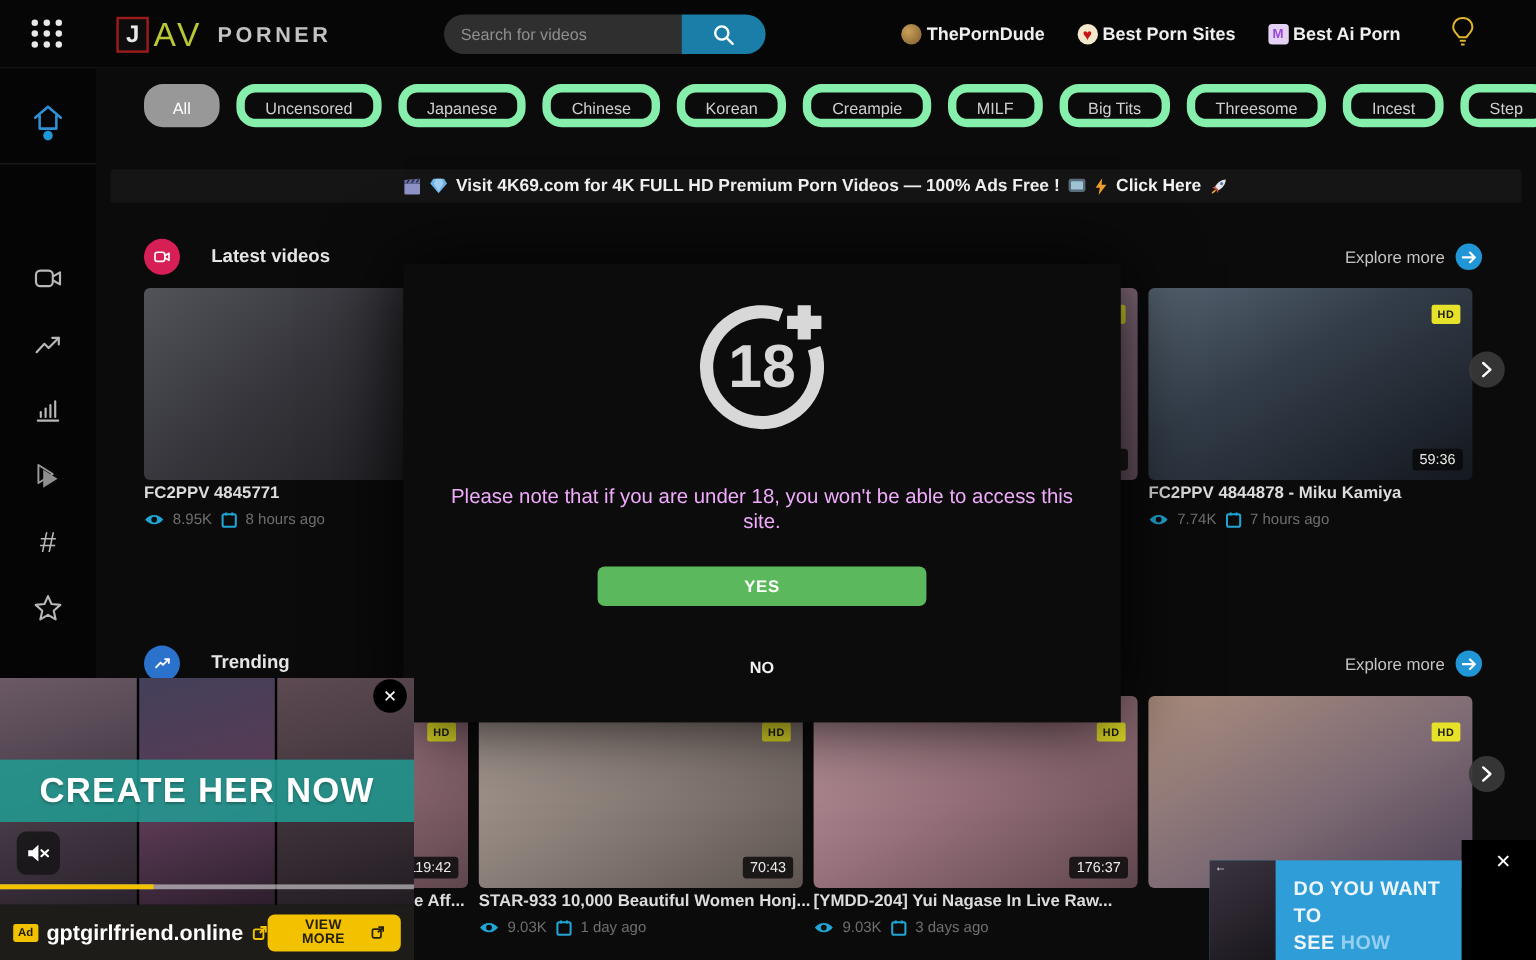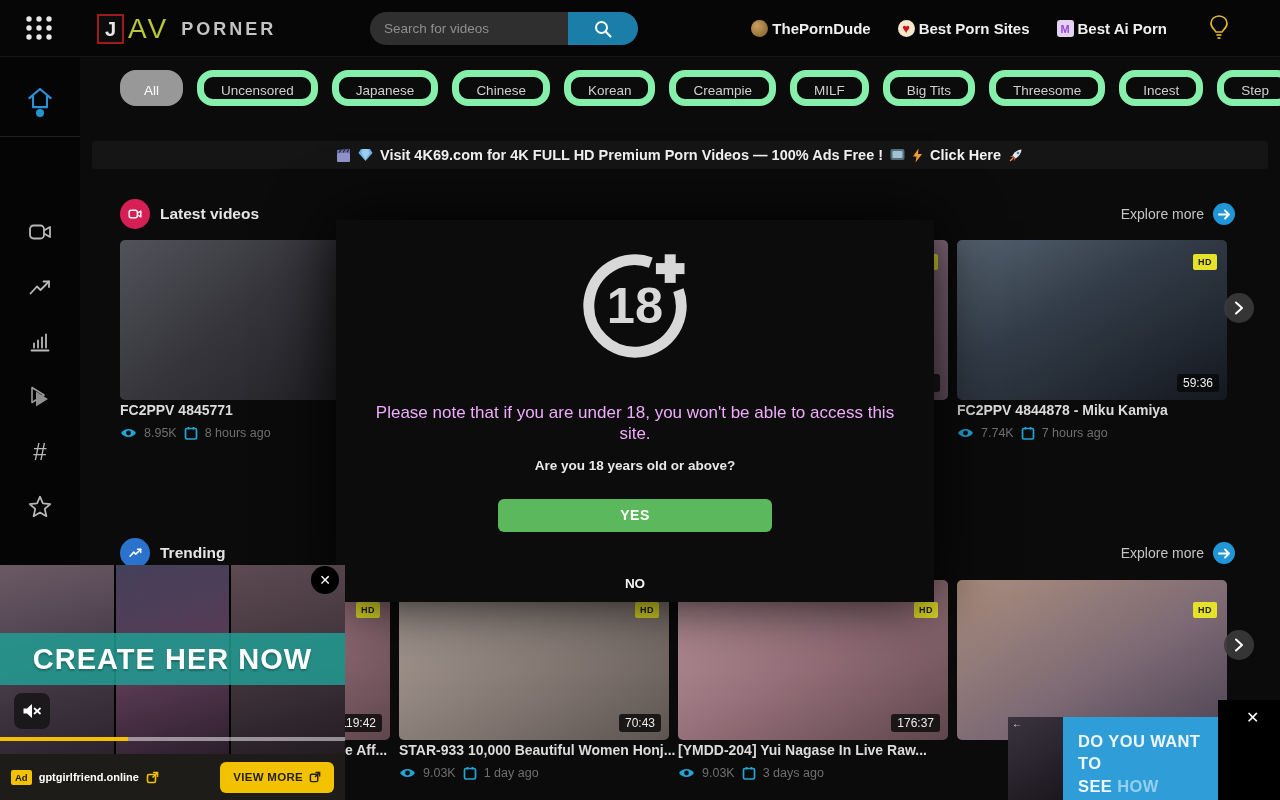--- a/index.html
+++ b/index.html
@@ -33,21 +33,21 @@
   .side-divider { position:absolute; left:0; top:79px; width:80px; height:1px; background:#1e1e1e; }
   .home-dot { position:absolute; left:36px; top:52px; width:8px; height:8px; border-radius:50%; background:#2196d6; }
   
   .chips { position:absolute; left:120px; top:70px; display:flex; gap:14px; z-index:5; }
   .chip { height:36px; line-height:28px; padding:0 17px; border:7px solid #86efac; border-radius:16px; color:#cfcfcf; font-size:13.5px; cursor:pointer; white-space:nowrap; background:transparent; }
   .chip.active { background:#989898; border-color:#989898; color:#fff; }
   
   .banner { position:absolute; left:92px; top:141px; width:1176px; height:28px; background:#151515; border-radius:3px; display:flex; align-items:center; justify-content:center; gap:7px; color:#f2f2f2; font-size:14.5px; font-weight:700; z-index:5; cursor:pointer; }
   .banner svg { flex:0 0 auto; }
   
-  .sec-head { position:absolute; left:120px; height:32px; display:flex; align-items:center; gap:10px; z-index:5;justify-content:flex-end; }
+  .sec-head { position:absolute; left:120px; height:32px; display:flex; align-items:center; gap:26px; z-index:5;justify-content:flex-end; }
   .sec-ico { width:30px; height:30px; border-radius:50%; display:flex; align-items:center; justify-content:center; }
   .sec-ico.pink { background:#d61f55; }
   .sec-ico.blue { background:#2b72cc; }
   .sec-title { color:#e5e5e5; font-size:15.5px; font-weight:700; }
   .explore { position:absolute; right:45px; height:32px; display:flex; align-items:center; gap:9px; cursor:pointer; z-index:5; }
   .explore-label { color:#c4c4c4; font-size:14px;padding-left:48px; }
   .explore-circle { width:22px; height:22px; border-radius:50%; background:#2196d6; display:flex; align-items:center; justify-content:center; }
   
   .card { position:absolute; width:300px; z-index:4; cursor:pointer; }
   .thumb { position:relative; width:270px; height:160px; border-radius:5px; overflow:hidden; background:#101010; }
@@ -85,21 +85,21 @@
   .panel-3 { background:linear-gradient(165deg,#5d4a52 0%,#3c3038 60%,#221c22 100%); }
   .teal-band { position:absolute; left:0; top:68px; width:345px; height:52px; background:rgba(32,158,148,.84); display:flex; align-items:center; justify-content:center; }
   .teal-band span { color:#fff; font-size:29px; font-weight:800; letter-spacing:1px; text-shadow:0 2px 2px rgba(0,0,0,.25); white-space:nowrap; }
   .ad-close { position:absolute; left:311px; top:1px; width:28px; height:28px; border-radius:50%; background:#000; color:#fff; font-size:14px; font-weight:700; display:flex; align-items:center; justify-content:center; cursor:pointer; }
   .mute-btn { position:absolute; left:14px; top:128px; width:36px; height:36px; border-radius:8px; background:rgba(18,18,18,.78); display:flex; align-items:center; justify-content:center; cursor:pointer; }
   .progress { position:absolute; left:0; top:172px; width:345px; height:4px; background:rgba(255,255,255,.5); }
   .progress-fill { height:4px; background:#f2c200; }
   .ad-bar { position:absolute; left:0; top:189px; width:345px; height:46px; background:#1e1c19; display:flex; align-items:center; justify-content:space-between; padding:0 11px; }
   .ad-bar-left { display:flex; align-items:center; gap:7px; }
   .ad-tag { background:#f2c200; color:#1c1a12; font-size:9.5px; font-weight:700; padding:2px 4px; border-radius:2px; }
-  .ad-domain { color:#fff; font-size:11px; font-weight:700; }
+  .ad-domain { color:#fff; font-size:18px; font-weight:700; }
   .view-more { display:flex; align-items:center; gap:6px; background:#f2c200; border:none; border-radius:6px; height:31px; padding:0 13px; color:#262011; font-size:11.5px; font-weight:700; letter-spacing:.3px; cursor:pointer; font-family:inherit; }
   
   .ad-right-black { position:absolute; left:1218px; top:700px; width:62px; height:100px; background:#000; z-index:60; }
   .ad-right-close { position:absolute; left:28px; top:8px; color:#fff; font-size:16px; font-weight:700; cursor:pointer; }
   .ad-right { position:absolute; left:1008px; top:717px; width:210px; height:83px; background:#2f9ed8; display:flex; z-index:61; cursor:pointer; }
   .ad-right-img { position:relative; width:55px; height:83px; background:linear-gradient(150deg,#3a3440,#1b171d); flex:0 0 auto; }
   .ad-right-img span { position:absolute; left:4px; top:1px; color:#eee; font-size:10px; }
   .ad-right-txt { padding:13px 0 0 15px; font-size:16.5px; font-weight:800; letter-spacing:.4px; color:#eef6fb; line-height:1.35; }
   .hl { color:#93cfef; }
 </style>
@@ -427,21 +427,20 @@
       <svg width="132" height="132" viewBox="0 0 120 120">
         <path d="M99.47 45.64 A 42 42 0 1 1 74.36 20.53" fill="none" stroke="#d8d8d8" stroke-width="10" stroke-linecap="butt"></path>
         <text x="60" y="75" font-size="46" font-weight="700" fill="#d8d8d8" text-anchor="middle" font-family="Liberation Sans, sans-serif">18</text>
         <g stroke="#d8d8d8" stroke-width="10" stroke-linecap="butt">
           <line x1="79" y1="26" x2="105" y2="26"></line>
           <line x1="92" y1="13" x2="92" y2="39"></line>
         </g>
       </svg>
     </div>
     <p class="modal-text">Please note that if you are under 18, you won't be able to access this site.</p>
-    <p class="modal-q">Are you 18 years old or above?</p>
     <button class="btn-yes">YES</button>
     <br>
     <span class="btn-no">NO</span>
   </div>
 
   <div class="ad-left">
     <div class="ad-video">
       <div class="ad-panel panel-1"></div>
       <div class="ad-panel panel-2"></div>
       <div class="ad-panel panel-3"></div>

